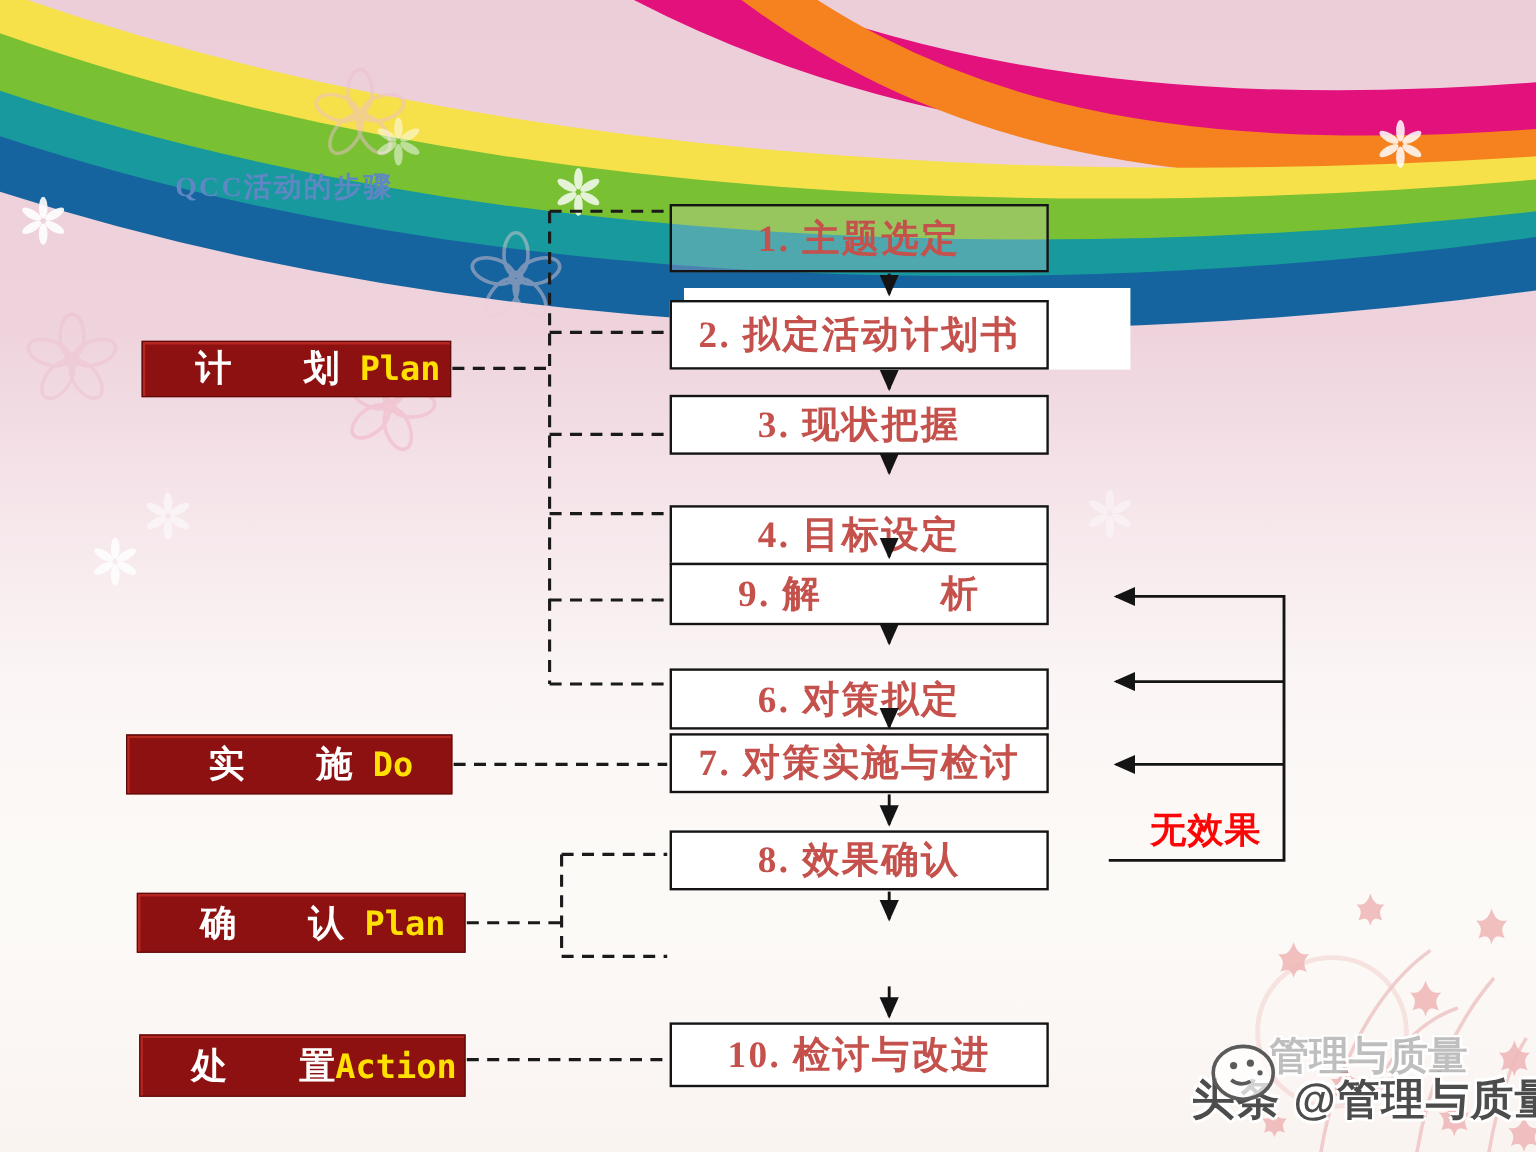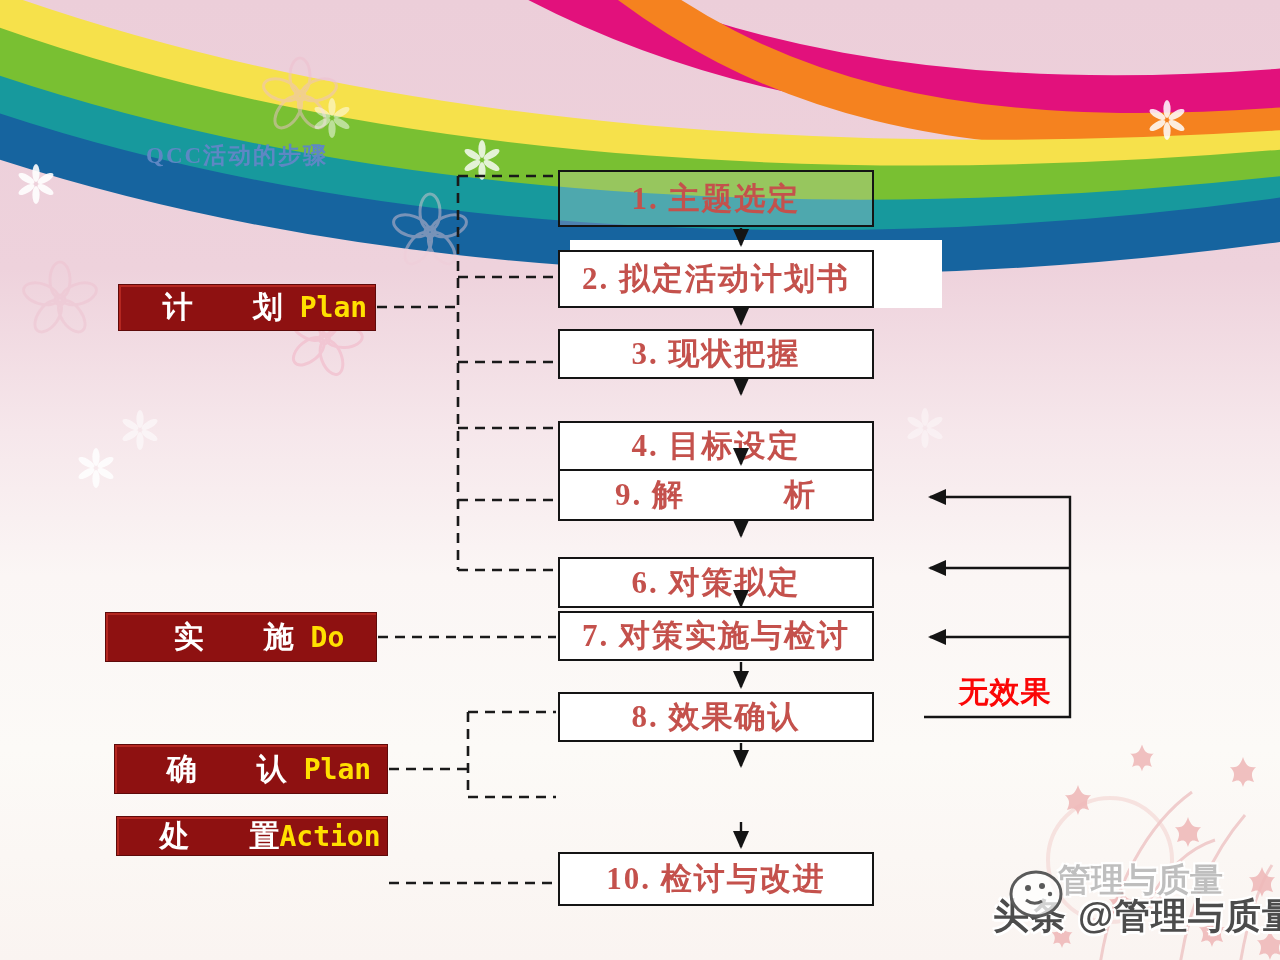--- a/index.html
+++ b/index.html
@@ -128,21 +128,21 @@
 
   <div class="phase" style="left:118px;top:284px;width:258px;height:47px;">
     <span class="zh">计　　划</span><span class="en"> Plan</span>
   </div>
   <div class="phase" style="left:105px;top:612px;width:272px;height:50px;">
     <span class="zh">实　　施</span><span class="en"> Do</span>
   </div>
   <div class="phase" style="left:114px;top:744px;width:274px;height:50px;">
     <span class="zh">确　　认</span><span class="en"> Plan</span>
   </div>
-  <div class="phase" style="left:116px;top:816px;width:272px;height:40px;justify-content:center;">
+  <div class="phase" style="left:116px;top:862px;width:272px;height:52px;justify-content:center;">
     <span class="zh">处　　置</span><span class="en">Action</span>
   </div>
 
   <div class="step translucent" style="top:170px;height:57px;">1. 主题选定</div>
   <div class="step" style="top:250px;height:58px;">2. 拟定活动计划书</div>
   <div class="step" style="top:329px;height:50px;">3. 现状把握</div>
   <div class="step" style="top:421px;height:50px;font-family:Liberation Serif, serif;">4. 目标设定</div>
   <div class="step" style="top:469px;height:52px;">9. 解　　　析</div>
   <div class="step" style="top:541px;height:51px;margin-top:16px;">6. 对策拟定</div>
   <div class="step" style="top:611px;height:50px;">7. 对策实施与检讨</div>

